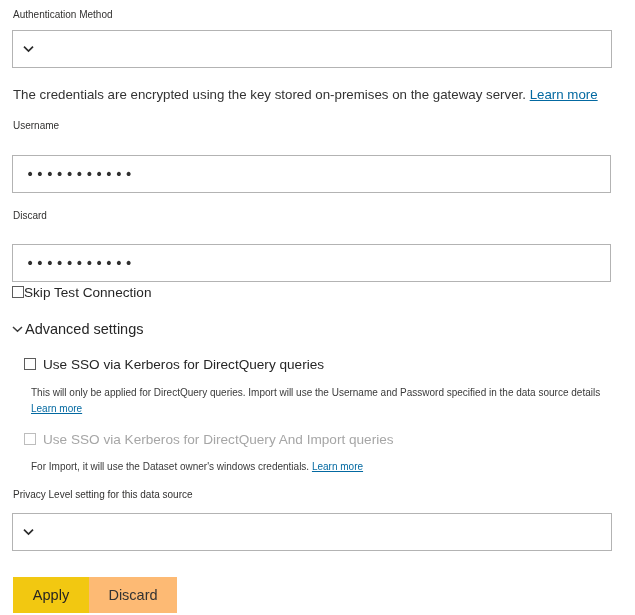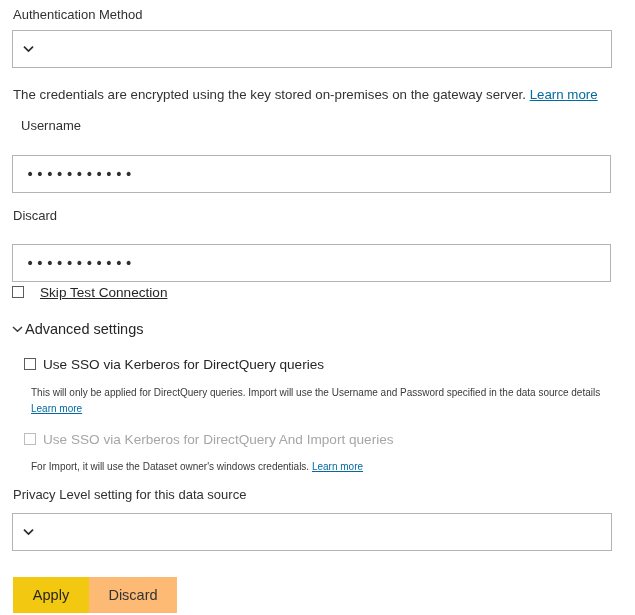--- a/index.html
+++ b/index.html
@@ -17,21 +17,21 @@
   }
 
   .form {
     position: absolute;
     left: 0; top: 0;
     width: 635px;
   }
 
   
   .field-label {
-    font-size: 13px;
+    font-size: 10px;
     color: #323130;
     line-height: 14px;
     margin-left: 13px;
   }
 
   
   .select-box {
     position: relative;
     margin-left: 12px;
     height: 38px;
@@ -170,35 +170,35 @@
         <path d="M1 1.6 L5.5 6 L10 1.6" fill="none" stroke="currentColor" stroke-width="1.7"></path>
       </svg>
     </span>
   </div>
 
   <div class="abs helper" style="left:13px; top:86px; width:615px;">
     <span>The credentials are encrypted using the key stored on-premises on the gateway server.</span>
     <span class="learn">Learn more</span>
   </div>
 
-  <div class="abs field-label" style="left:8px; top:119px;">Username</div>
+  <div class="abs field-label" style="left:0; top:119px;">Username</div>
 
   <div class="abs text-box" style="left:0; top:155px; width:599px;">
     <span class="masked" placeholder="">•••••••••••</span>
   </div>
 
   <div class="abs field-label" style="left:0; top:209px;">Discard</div>
 
   <div class="abs text-box" style="left:0; top:244px; width:599px;">
     <span class="masked" placeholder="">•••••••••••</span>
   </div>
 
   <div class="abs cbrow" style="left:12px; top:286px;">
     <span class="cbox"></span>
-    <span class="cblabel" style="margin-left:16px;text-decoration:underline;">Skip Test Connection</span>
+    <span class="cblabel" style="margin-left:0px;">Skip Test Connection</span>
   </div>
 
   <div class="abs disclosure" style="left:12px; top:321px;">
     <span class="disclosure-chev">
       <svg width="11" height="8" viewBox="0 0 11 8" aria-hidden="true">
         <path d="M1 2 L5.5 6.2 L10 2" fill="none" stroke="currentColor" stroke-width="1.5"></path>
       </svg>
     </span>
     <span class="disclosure-label">Advanced settings</span>
   </div>

